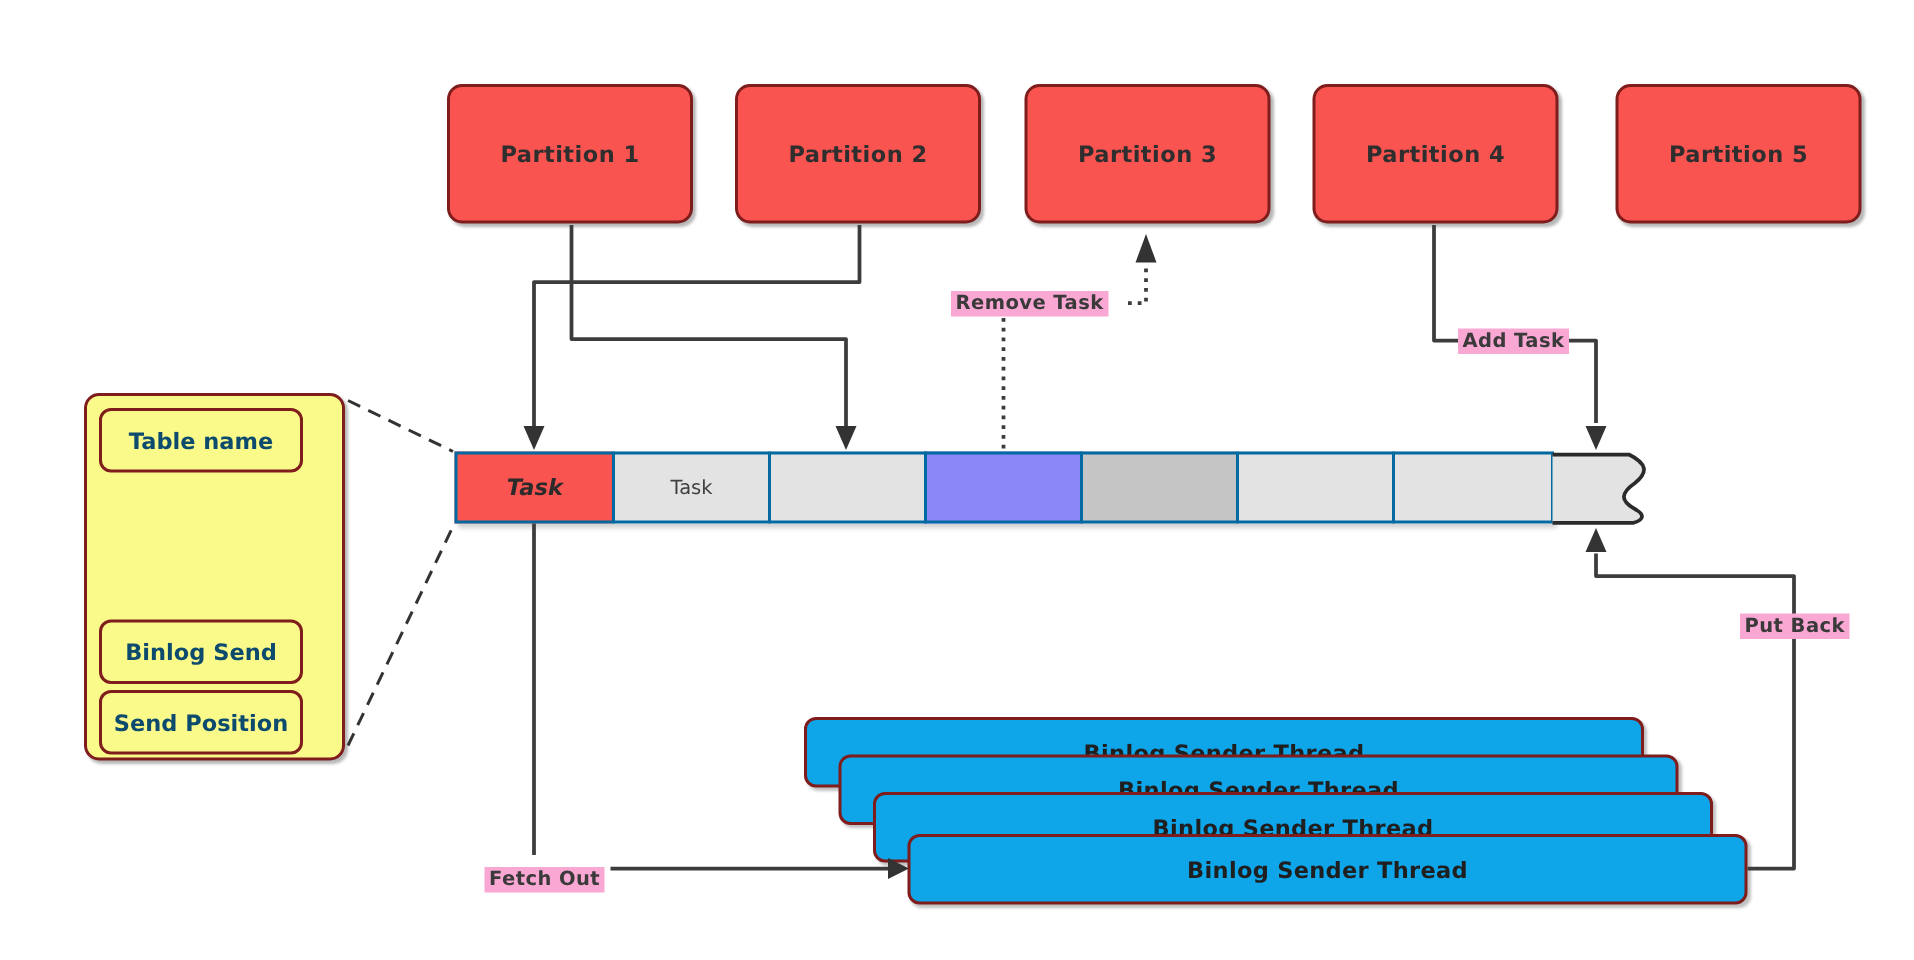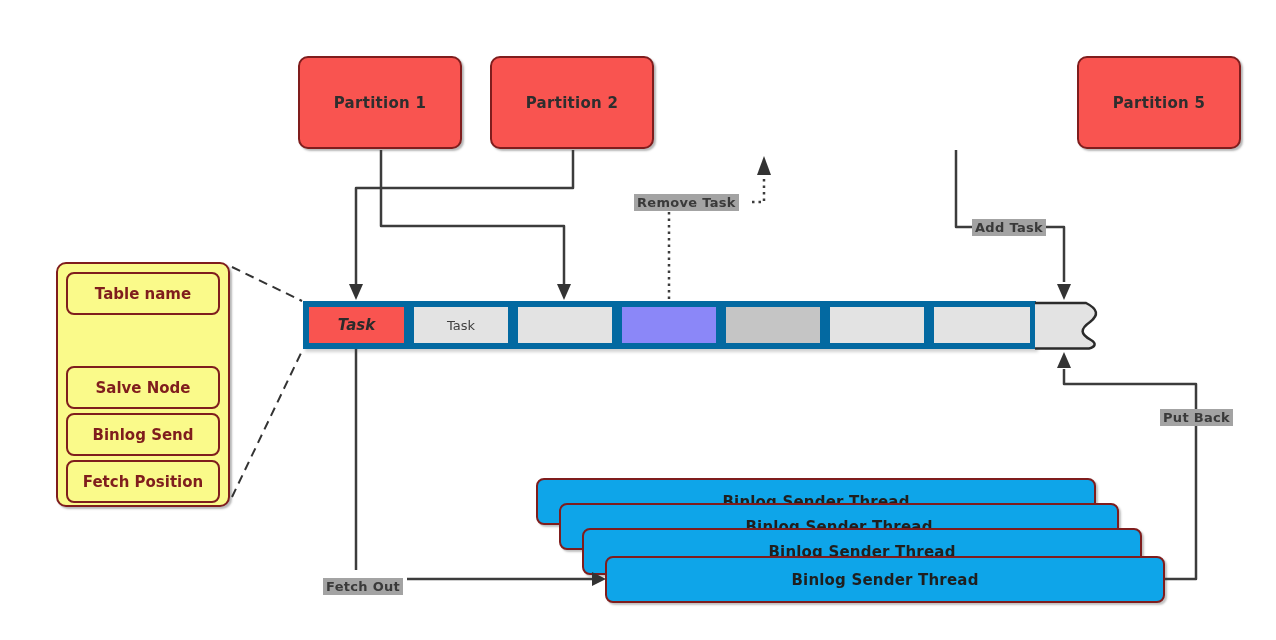--- a/index.html
+++ b/index.html
@@ -13,83 +13,84 @@
   }
   .partition{
     top:56px;width:164px;height:93px;background:#f95450;border-radius:10px;
     box-shadow:2px 2px 2px rgba(50,50,50,.35);
     font-weight:bold;font-size:15px;color:#2e2e2e;letter-spacing:.3px;z-index:5;
   }
   .p1{left:298px}.p2{left:490px}.p3{left:683px}.p4{left:875px}.p5{left:1077px}
 
   .queue{position:absolute;left:303px;top:301px;width:733px;height:48px;z-index:5;
          box-shadow:2px 3px 3px rgba(0,0,0,.18);}
-  .seg{position:absolute;top:0;height:48px;box-sizing:border-box;border:6px solid #0369a1;
+  .seg{position:absolute;top:0;height:48px;box-sizing:border-box;border:2px solid #0369a1;
        display:flex;align-items:center;justify-content:center;}
   .seg-red{background:#f95450;font-weight:bold;font-style:italic;font-size:15px;color:#2b2b2b;}
   .seg-light{background:#e3e3e3;font-size:13px;color:#3f3f3f;}
   .seg-purple{background:#8b87f8;}
   .seg-mid{background:#c5c5c5;}
   .s1{left:0;width:107px}.s2{left:105px;width:106px}.s3{left:209px;width:106px}
   .s4{left:313px;width:106px}.s5{left:417px;width:106px}.s6{left:521px;width:106px}
   .s7{left:625px;width:108px}
 
   .callout{
     left:56px;top:262px;width:174px;height:245px;background:#fafa8a;border-radius:10px;
     box-shadow:2px 2px 2px rgba(50,50,50,.35);z-index:5;
   }
   .field{
-    position:absolute;left:8px;width:154px;height:43px;background:#fafa8a;border-radius:8px;
-    font-weight:bold;font-size:15px;color:#7f1d1d;
+    position:absolute;left:8px;width:136px;height:43px;background:#fafa8a;border-radius:8px;
+    font-weight:bold;font-size:15px;color:#0c4a6e;
   }
   .f1{top:8px}.f2{top:55px}.f3{top:102px}.f4{top:149px}.f5{top:196px}
 
   .thread{
     width:560px;height:47px;background:#0ea5e9;border-radius:8px;
     box-shadow:2px 2px 2px rgba(50,50,50,.3);
     font-weight:bold;font-size:15px;color:#1f1f1f;letter-spacing:.2px;
   }
   .t1{left:536px;top:478px;z-index:1}.t2{left:559px;top:503px;z-index:2}
   .t3{left:582px;top:528px;z-index:3}.t4{left:605px;top:556px;z-index:4}
 
   .overlay{position:absolute;left:0;top:0;width:1276px;height:640px;z-index:20;pointer-events:none;}
 
   .flow-label{
-    position:absolute;background:#a3a3a3;color:#3a3a3a;font-weight:bold;font-size:13px;
+    position:absolute;background:#f9a8d4;color:#3a3a3a;font-weight:bold;font-size:13px;
     white-space:nowrap;padding:1px 3px;z-index:30;letter-spacing:.3px;text-align:right;
   }
   .lbl-remove{left:634px;top:194px}
   .lbl-add{left:972px;top:219px}
   .lbl-putback{left:1160px;top:409px}
   .lbl-fetch{left:323px;top:578px}
 </style>
 </head>
 <body>
 
 <div class="canvas">
 
   <div class="box partition p1">Partition 1</div>
   <div class="box partition p2">Partition 2</div>
+  <div class="box partition p3">Partition 3</div>
+  <div class="box partition p4">Partition 4</div>
   <div class="box partition p5">Partition 5</div>
 
   <div class="queue">
     <div class="seg seg-red s1">Task</div>
     <div class="seg seg-light s2">Task</div>
     <div class="seg seg-light s3"></div>
     <div class="seg seg-purple s4"></div>
     <div class="seg seg-mid s5"></div>
     <div class="seg seg-light s6"></div>
     <div class="seg seg-light s7"></div>
   </div>
 
   <div class="box callout">
     <div class="box field f1">Table name</div>
-    <div class="box field f3">Salve Node</div>
     <div class="box field f4">Binlog Send</div>
-    <div class="box field f5">Fetch Position</div>
+    <div class="box field f5">Send Position</div>
   </div>
 
   <div class="box thread t1">Binlog Sender Thread</div>
   <div class="box thread t2">Binlog Sender Thread</div>
   <div class="box thread t3">Binlog Sender Thread</div>
   <div class="box thread t4">Binlog Sender Thread</div>
 
   <svg class="overlay" viewBox="0 0 1276 640" xmlns="http://www.w3.org/2000/svg">
 
     <path d="M1035 303 L1086 303 C1098 309 1099 315 1090 322 C1080 329 1080 334 1091 340 C1097 343.5 1095 347 1089 348.5 L1035 348.5" fill="#e3e3e3" stroke="#2b2b2b" stroke-width="2.5"></path>

